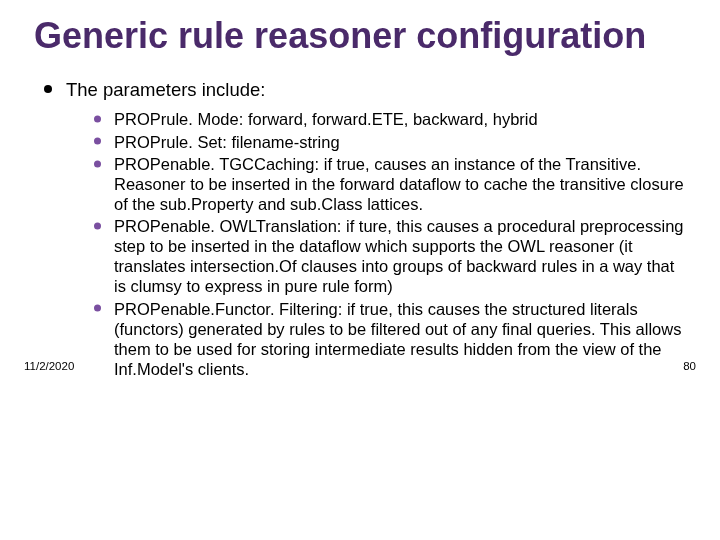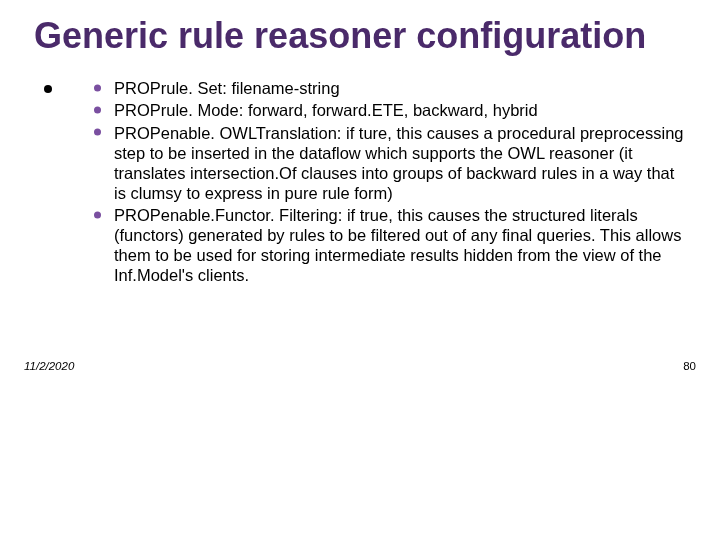--- a/index.html
+++ b/index.html
@@ -73,37 +73,41 @@
     transform: translateY(-50%);
   }
   .footer {
     position: absolute;
     bottom: 8px;
     left: 24px;
     right: 24px;
     font-size: 11.5px;
     color: #000;
   }
-  .footer .date { float: left; font-style: italic; }
+  .footer .date { float: left; }
   .footer .page { float: right; }
 </style>
 </head>
 <body>
 
 <div class="slide">
   <h1 class="title">Generic rule reasoner configuration</h1>
 
   <ul class="outer">
     <li>
+      <span>The parameters include:</span>
       <ul class="inner">
+        <li>
+          <span>PROPrule. Mode: forward, forward.ETE, backward, hybrid</span>
+        </li>
         <li>
           <span>PROPrule. Set: filename-string</span>
         </li>
         <li>
-          <span>PROPrule. Mode: forward, forward.ETE, backward, hybrid</span>
+          <span>PROPenable. TGCCaching: if true, causes an instance of the Transitive. Reasoner to be inserted in the forward dataflow to cache the transitive closure of the sub.Property and sub.Class lattices.</span>
         </li>
         <li>
           <span>PROPenable. OWLTranslation: if ture, this causes a procedural preprocessing step to be inserted in the dataflow which supports the OWL reasoner (it translates intersection.Of clauses into groups of backward rules in a way that is clumsy to express in pure rule form)</span>
         </li>
         <li>
           <span>PROPenable.Functor. Filtering: if true, this causes the structured literals (functors) generated by rules to be filtered out of any final queries. This allows them to be used for storing intermediate results hidden from the view of the Inf.Model's clients.</span>
         </li>
       </ul>
     </li>
   </ul>

